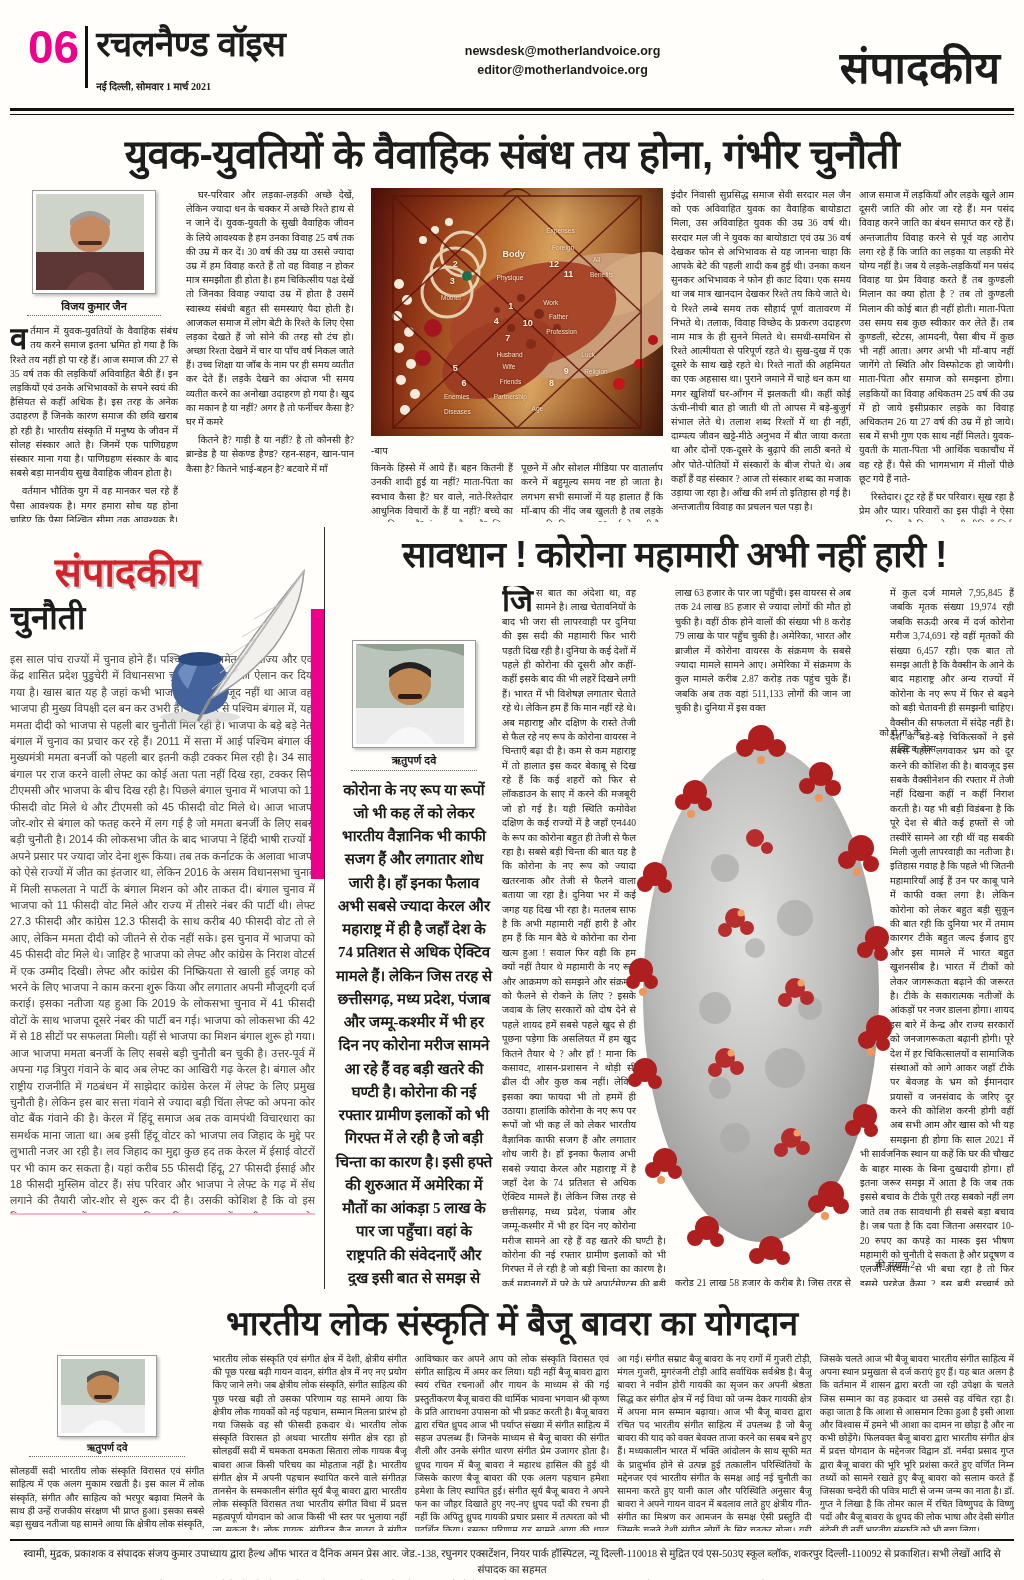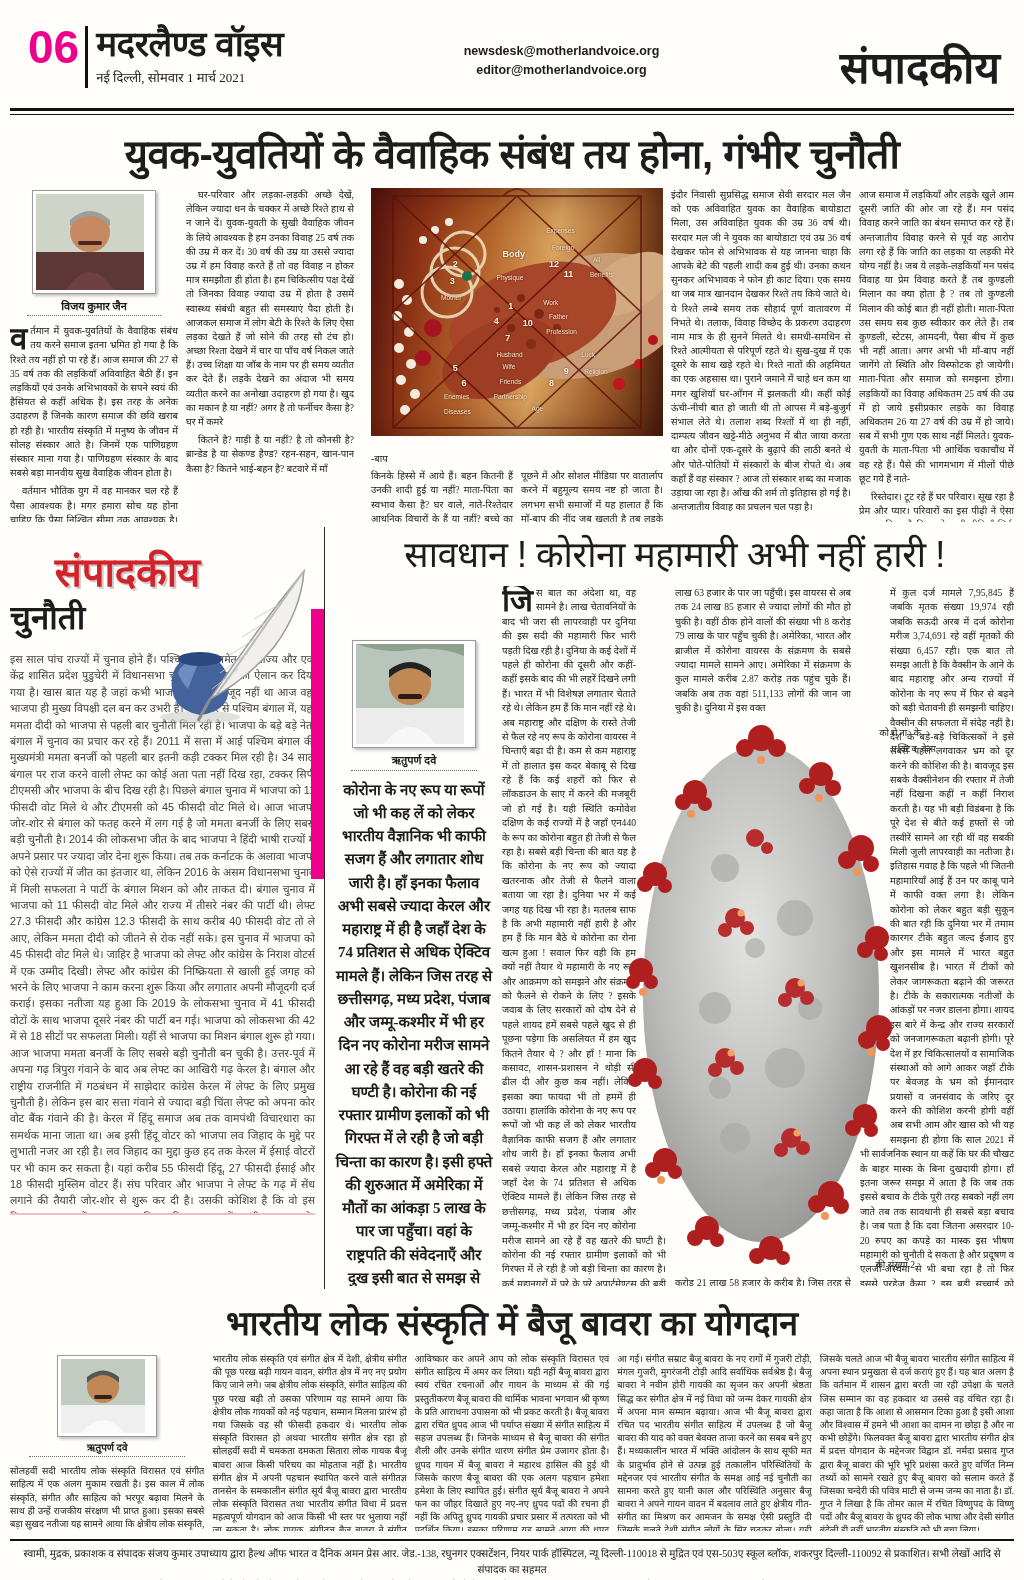--- a/index.html
+++ b/index.html
@@ -5,21 +5,21 @@
   html,body{margin:0;padding:0;background:#d8d8d8;}
   .page{position:relative;width:1024px;height:1580px;margin:0 auto;background:#fffefb;
         font-family:"Liberation Serif","DejaVu Serif",serif;color:#1c1c1c;overflow:hidden;}
   .inner{padding:0 10px;}
   
   .hdr{display:flex;align-items:flex-start;margin-top:26px;height:80px;}
   .pgnum{color:#ec008c;font-family:"Liberation Sans",sans-serif;font-weight:700;font-size:46px;line-height:0.95;padding:0 6px 0 18px;}
   .hdr-div{width:3px;background:#111;height:62px;margin-right:8px;}
   .masthead-block{display:flex;flex-direction:column;}
   .masthead{font-family:"Liberation Sans",sans-serif;font-weight:900;font-size:35px;line-height:1.05;letter-spacing:-0.5px;}
-  .dateline{font-size:13px;font-weight:400;margin-top:5px;}
+  .dateline{font-size:10px;font-weight:700;margin-top:16px;}
   .hdr-mails{flex:1;text-align:center;font-family:"Liberation Sans",sans-serif;font-weight:700;font-size:12.5px;line-height:1.5;margin-top:16px;}
   .hdr-section{font-family:"Liberation Sans",sans-serif;font-weight:900;font-size:44px;padding-right:14px;margin-top:10px;}
   .hdr-rule{border-top:3px solid #111;border-bottom:1.5px solid #111;height:3px;margin-top:2px;}
   
   .headline1{text-align:center;font-family:"Liberation Sans",sans-serif;font-weight:900;font-size:40px;letter-spacing:-0.5px;margin:10px 0 8px 0;}
   .a1-body{display:flex;gap:8px;height:334px;overflow:hidden;font-size:9.6px;line-height:1.48;text-align:justify;}
   .col{overflow:hidden;}
   .a1c1{flex:0 0 168px;} .a1c2{flex:0 0 168px;} .a1mid{flex:0 0 292px;padding-left:9px;}
   .a1c5{flex:0 0 180px;} .a1c6{flex:1;}
   .photo-frame{width:116px;margin:2px auto 4px auto;border:1px solid #9a9a9a;background:#fff;padding:3px;box-shadow:2px 2px 3px rgba(0,0,0,.25);}
@@ -30,31 +30,31 @@
   p.bodyp.noind{text-indent:0;}
   .dc{float:left;font-weight:900;font-size:31px;line-height:26px;padding:2px 3px 0 0;font-family:"Liberation Sans",sans-serif;}
   
   .wedimg{position:relative;height:248px;overflow:hidden;
      background:linear-gradient(100deg,#5e1710 0%,#8e3416 18%,#b4642a 38%,#d9a35f 58%,#9c5a28 80%,#4f220f 100%);
      box-shadow:inset 0 0 40px rgba(40,5,0,.55);}
   .wedimg svg{position:absolute;left:0;top:0;}
   .klabel{position:absolute;font-family:"Liberation Sans",sans-serif;color:#f7e7c8;font-size:6.5px;line-height:1;text-shadow:0 0 2px rgba(60,0,0,.8);white-space:nowrap;}
   .klabel.num{font-size:9px;font-weight:700;color:#fdf3d9;}
   .a1mid-bottom{display:flex;gap:8px;margin-top:3px;height:78px;overflow:hidden;}
-  .capfrag{font-size:9.6px;margin-top:16px;}
+  .capfrag{font-size:9.6px;margin-top:8px;}
   
   .mid{display:flex;margin-top:5px;height:762px;overflow:hidden;}
   .sidebar{flex:0 0 305px;border-right:1.5px solid #2a2a2a;padding-right:9px;position:relative;}
   .sb-title{color:#d2232a;font-family:"Liberation Sans",sans-serif;font-weight:900;font-size:40px;text-align:center;text-shadow:2px 2px 0 #c9c9c9;margin-top:16px;margin-right:70px;}
   .sb-head{font-family:"Liberation Sans",sans-serif;font-weight:900;font-size:33px;line-height:1.12;margin-top:2px;}
   .sb-quill{position:absolute;right:16px;top:42px;}
   .sb-pinkbar{position:absolute;right:0;top:82px;width:13px;height:270px;background:#ec008c;}
   .sb-body{margin-top:14px;font-family:"Liberation Sans",sans-serif;font-size:10.8px;line-height:1.52;color:#3d3d3d;text-align:justify;height:558px;overflow:hidden;border-bottom:2px solid #f4b8cf;padding-bottom:4px;}
   .corona{flex:1;padding-left:10px;position:relative;}
-  .headline2{text-align:center;font-family:"Liberation Sans",sans-serif;font-weight:400;font-size:36px;letter-spacing:-0.5px;margin:2px 0 8px 0;}
+  .headline2{text-align:center;font-family:"Liberation Sans",sans-serif;font-weight:700;font-size:36px;letter-spacing:-0.5px;margin:2px 0 8px 0;}
   .co-body{display:flex;gap:9px;height:700px;overflow:hidden;font-size:9.6px;line-height:1.5;text-align:justify;position:relative;}
   .coc1{flex:0 0 158px;} .coc2{flex:0 0 164px;} .coc3{flex:0 0 176px;} .coc4{flex:1;}
   .co-intro{font-weight:700;font-size:15px;line-height:1.55;text-align:center;margin-top:6px;}
   .virus{position:absolute;left:290px;top:122px;width:272px;height:566px;pointer-events:none;}
   .viruscap{position:absolute;font-size:9.6px;color:#222;white-space:nowrap;}
   .spacer-block{width:100%;}
   .fl-r{float:right;} .fl-l{float:left;}
   
   .headline3{text-align:center;font-family:"Liberation Sans",sans-serif;font-weight:900;font-size:34px;margin:10px 0 8px 0;}
   .bj-body{display:flex;gap:8px;height:178px;overflow:hidden;font-size:9.3px;line-height:1.42;text-align:justify;}
@@ -66,21 +66,21 @@
 </head>
 <body>
 
 <div class="page">
   <div class="inner">
 
     <div class="hdr">
       <div class="pgnum">06</div>
       <div class="hdr-div"></div>
       <div class="masthead-block">
-        <div class="masthead">मदरलैण्ड वॉइस</div>
+        <div class="masthead">रचलनैण्ड वॉइस</div>
         <div class="dateline">नई दिल्ली, सोमवार 1 मार्च 2021</div>
       </div>
       <div class="hdr-mails">
         <div>newsdesk@motherlandvoice.org</div>
         <div>editor@motherlandvoice.org</div>
       </div>
       <div class="hdr-section">संपादकीय</div>
     </div>
     <div class="hdr-rule"></div>
 

